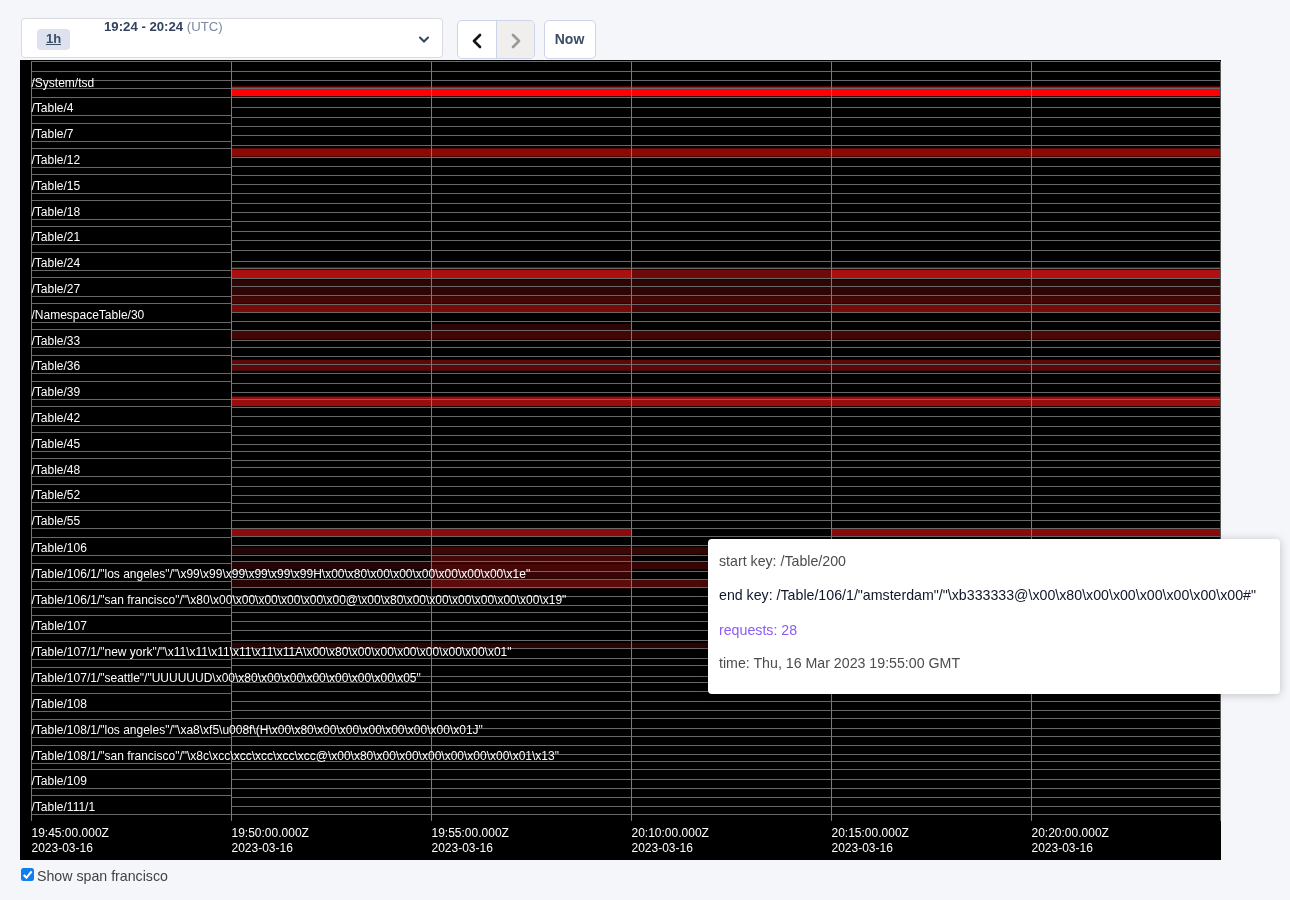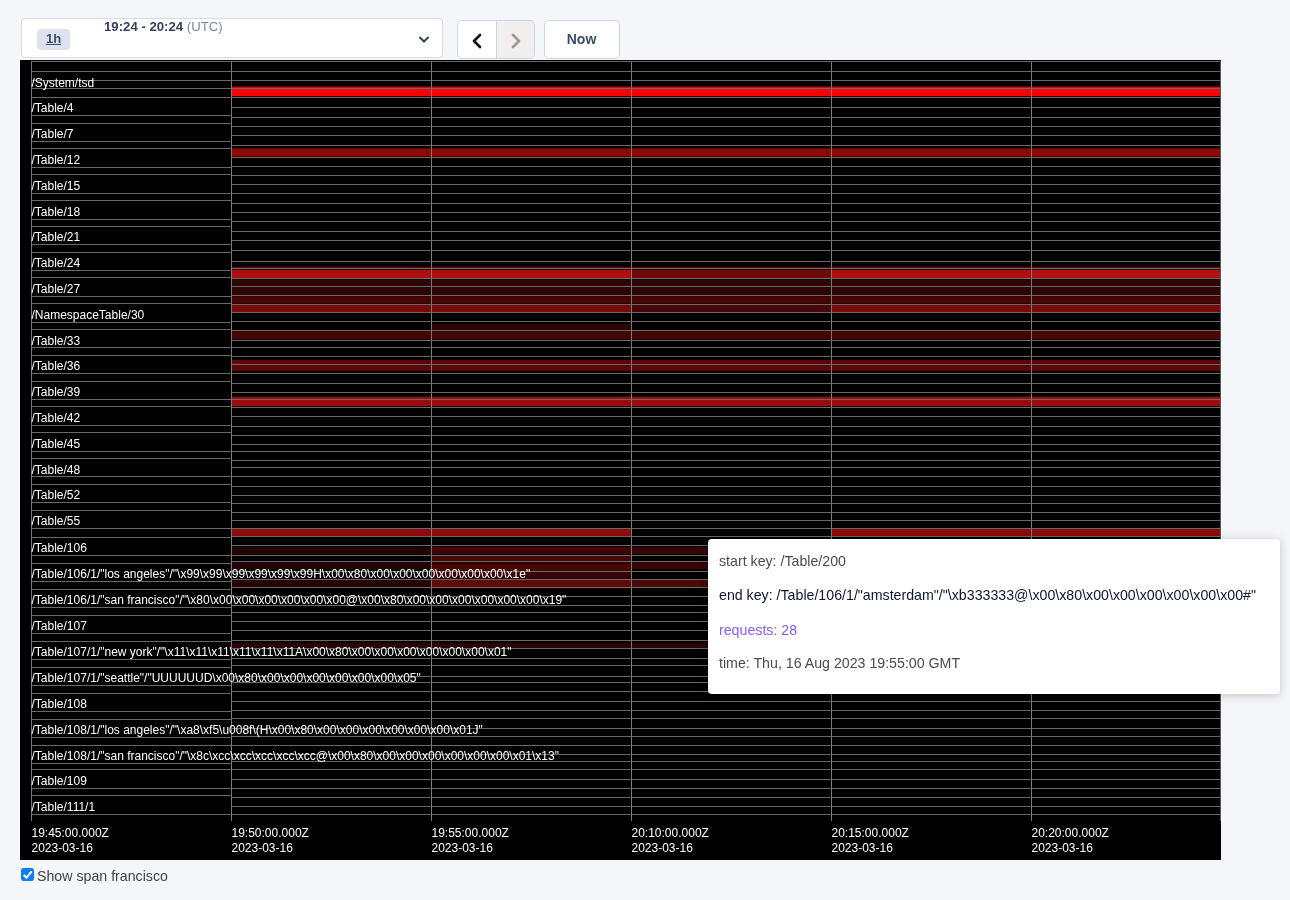--- a/index.html
+++ b/index.html
@@ -16,21 +16,21 @@
 
 <div class="abs" style="left:457px;top:20px;width:77.5px;height:39px;border:1px solid #ccd4ea;border-radius:5px;background:#fff;overflow:hidden;">
   <div class="abs" style="left:38.3px;top:0;width:39.2px;height:39px;background:#f0efee;border-left:1px solid #ccd4ea;"></div>
   <svg class="abs" style="left:13px;top:11.5px;" width="12" height="16" viewBox="0 0 12 16">
       <polyline points="9,2 3,8 9,14" fill="none" stroke="#151515" stroke-width="2.7" stroke-linejoin="round" stroke-linecap="round"></polyline>
     </svg>
   <svg class="abs" style="left:52px;top:11.5px;" width="12" height="16" viewBox="0 0 12 16">
       <polyline points="3,2 9,8 3,14" fill="none" stroke="#9a9a9a" stroke-width="2.7" stroke-linejoin="round" stroke-linecap="round"></polyline>
     </svg>
 </div>
-<div class="abs" style="left:543.5px;top:20px;width:76px;height:39px;border:1px solid #ccd4ea;border-radius:5px;background:#fff;text-align:center;line-height:37px;font-size:14px;font-weight:bold;color:#3c4d68;">Now</div>
+<div class="abs" style="left:543.5px;top:20px;width:52px;height:39px;border:1px solid #ccd4ea;border-radius:5px;background:#fff;text-align:center;line-height:37px;font-size:14px;font-weight:bold;color:#3c4d68;">Now</div>
 
 <svg width="1201" height="800" viewBox="0 0 1201 800" style="position:absolute;left:20px;top:60px;display:block">
 <rect x="0" y="0" width="1201" height="800" fill="#000"></rect>
 <rect x="211.0" y="26.6" width="989.4" height="1.6" fill="#cc0c0c"></rect>
 <rect x="211.0" y="28.8" width="989.4" height="7.4" fill="#fb0101"></rect>
 <rect x="211.0" y="88.4" width="989.4" height="8.2" fill="#8c0906"></rect>
 <rect x="211.0" y="207.2" width="989.4" height="2.0" fill="#7c1010"></rect>
 <rect x="211.0" y="209.8" width="400.0" height="8.6" fill="#ad0e0e"></rect>
 <rect x="611.0" y="209.8" width="200.0" height="8.6" fill="#6f0a0a"></rect>
 <rect x="811.0" y="209.8" width="200.0" height="8.6" fill="#ad0e0e"></rect>
@@ -255,19 +255,19 @@
 <text x="811.5" y="792.0">2023-03-16</text>
 <text x="1011.5" y="776.5">20:20:00.000Z</text>
 <text x="1011.5" y="792.0">2023-03-16</text>
 </g>
 </svg>
 
 <div class="abs" style="left:708.2px;top:539px;width:572px;height:155px;background:#fff;border-radius:4px;box-shadow:0 1px 10px rgba(0,0,0,0.22);"></div>
 <div class="abs" style="left:719px;top:552.8px;font-size:14.2px;color:#4c4c4c;white-space:nowrap;">start key: /Table/200</div>
 <div class="abs" style="left:719px;top:587.1px;font-size:14.2px;color:#0f172a;white-space:nowrap;">end key: /Table/106/1/"amsterdam"/"\xb333333@\x00\x80\x00\x00\x00\x00\x00\x00#"</div>
 <div class="abs" style="left:719px;top:621.5px;font-size:14.2px;color:#8b5cf6;white-space:nowrap;">requests: 28</div>
-<div class="abs" style="left:719px;top:655.3px;font-size:14.2px;color:#4c4c4c;white-space:nowrap;">time: Thu, 16 Aug 2023 19:55:00 GMT</div>
+<div class="abs" style="left:719px;top:655.3px;font-size:14.2px;color:#4c4c4c;white-space:nowrap;">time: Thu, 16 Mar 2023 19:55:00 GMT</div>
 
 <div class="abs" style="left:20.8px;top:868.1px;width:13.4px;height:13.2px;background:#117df2;border-radius:2.5px;"></div>
 <svg class="abs" style="left:20.8px;top:868.1px;" width="13.4" height="13.2" viewBox="0 0 14 14">
     <polyline points="2.8,7.4 5.7,10.2 11.2,3.6" fill="none" stroke="#fff" stroke-width="2.2"></polyline>
   </svg>
 <div class="abs" style="left:37px;top:868px;font-size:14.2px;color:#424242;">Show span francisco</div>
 
 </body></html>

